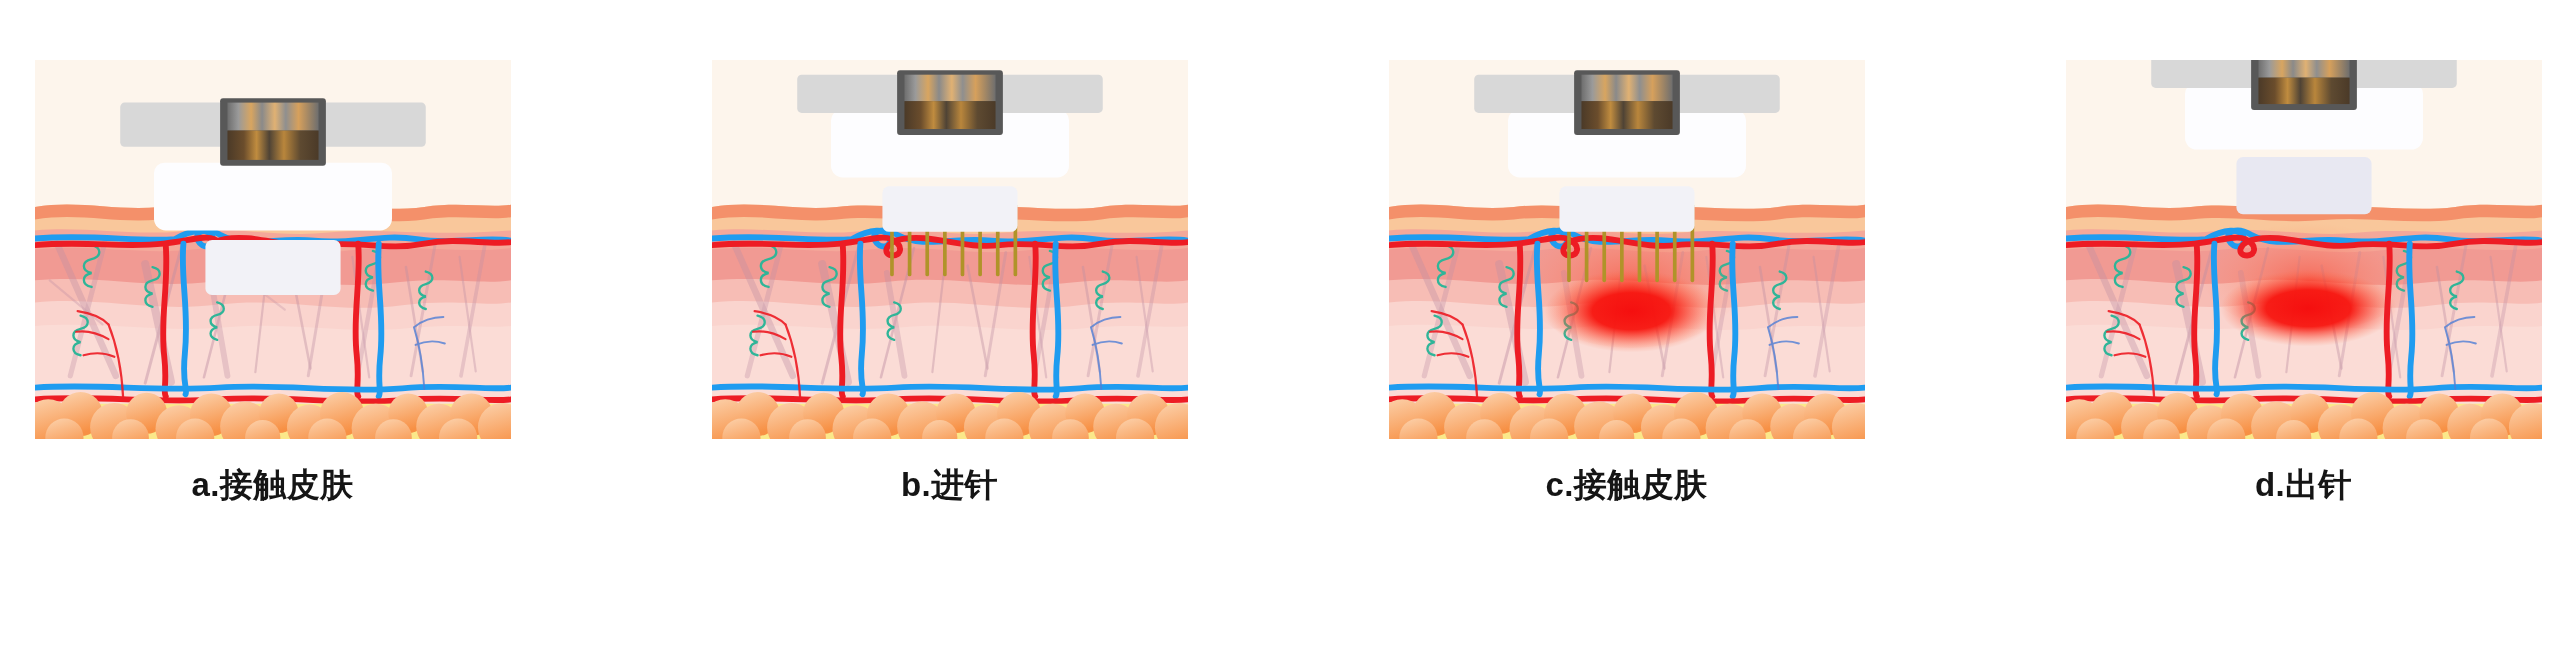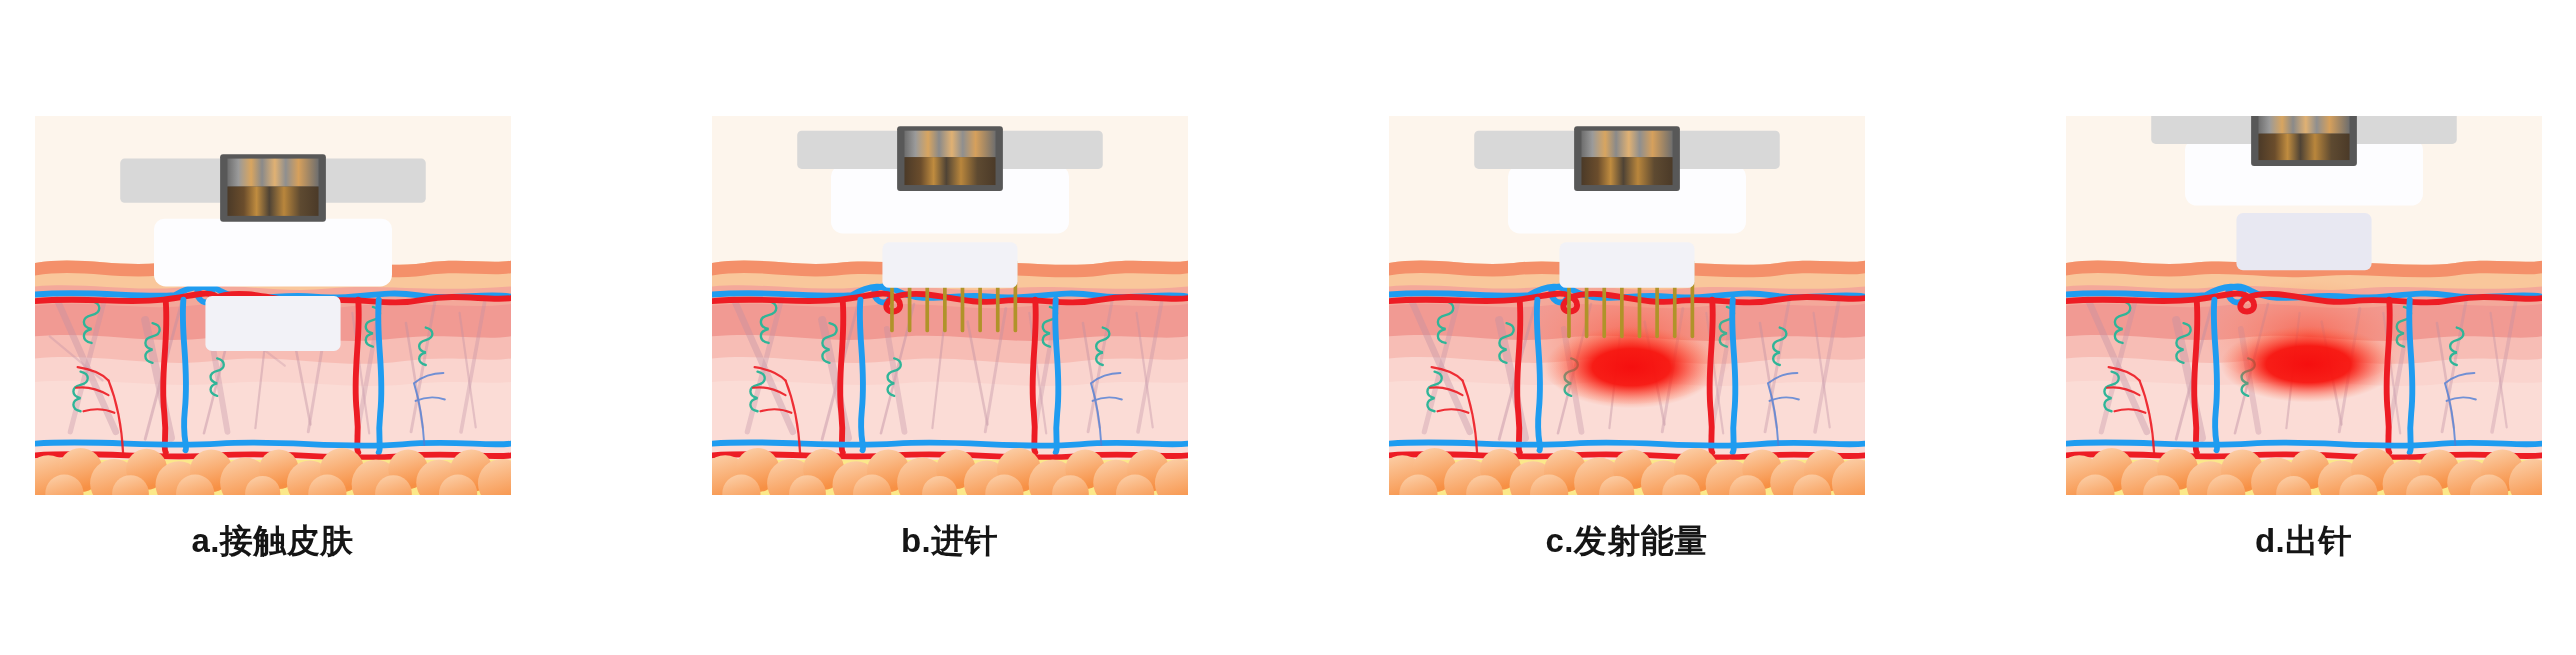--- a/index.html
+++ b/index.html
@@ -5,21 +5,21 @@
   html,body{margin:0;padding:0;background:#ffffff;}
   body{
     width:2576px;height:655px;
     font-family:"Liberation Sans","DejaVu Sans",sans-serif;
     overflow:hidden;
   }
   #figure{
     position:relative;width:2576px;height:655px;
     display:flex;align-items:flex-start;justify-content:center;
     gap:201px;
-    padding-top:116px;box-sizing:border-box;
+    padding-top:60px;box-sizing:border-box;
   }
   .panel{
     position:relative;width:476px;
     display:flex;flex-direction:column;align-items:center;
   }
   .scene{
     position:relative;width:476px;height:379px;
     overflow:hidden;background:#fdf5ec;
   }
   .caption{
@@ -468,21 +468,21 @@
             <rect x="232" y="172" width="184" height="62" rx="9" fill="#f2f2f7"></rect>
             <path d="M176,68 h296 a14,14 0 0 1 14,14 v62 a16,16 0 0 1 -16,16 h-292 a16,16 0 0 1 -16,-16 v-62 a14,14 0 0 1 14,-14 z" fill="#fdfdff"></path>
             <rect x="116" y="20" width="416" height="52" rx="6" fill="#d8d8d8"></rect>
             <rect x="252" y="14" width="144" height="88" rx="4" fill="#585858"></rect>
             <rect x="262" y="20" width="124" height="36" fill="url(#cartC)"></rect>
             <rect x="262" y="56" width="124" height="38" fill="url(#cartC2)"></rect>
           </g>
         </g>
       </svg>
     </div>
-    <div class="caption">c.发射能量</div>
+    <div class="caption">c.接触皮肤</div>
   </div>
 
   <div class="panel">
     <div class="scene">
       <svg viewBox="0 0 648 516" xmlns="http://www.w3.org/2000/svg">
         <defs>
           <linearGradient id="fatgD" x1="0" y1="0" x2="0.3" y2="1">
             <stop offset="0%" stop-color="#fcd3ae"></stop>
               <stop offset="100%" stop-color="#f79044"></stop>
           </linearGradient>

